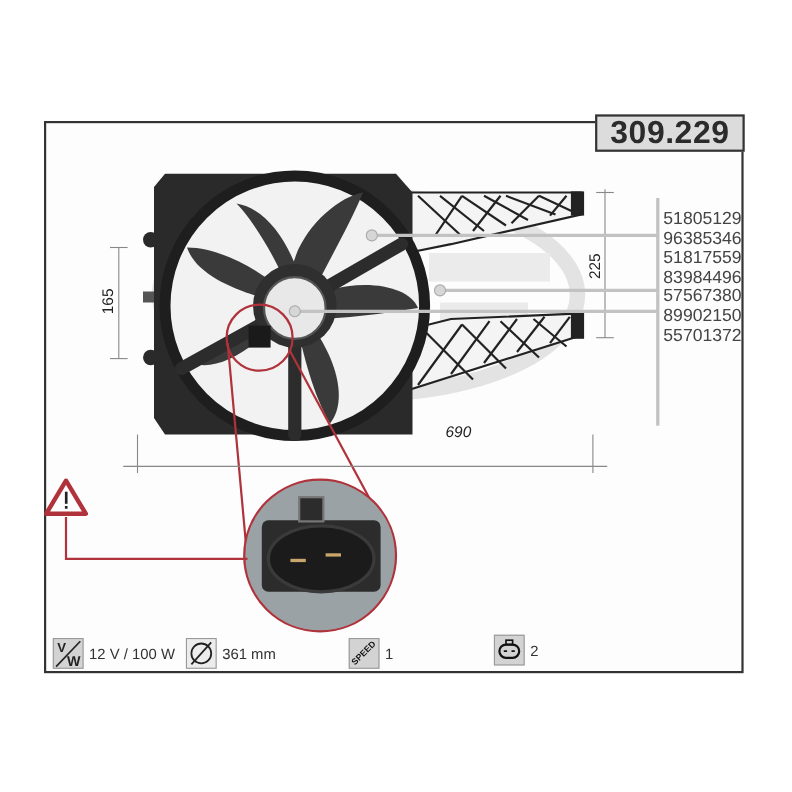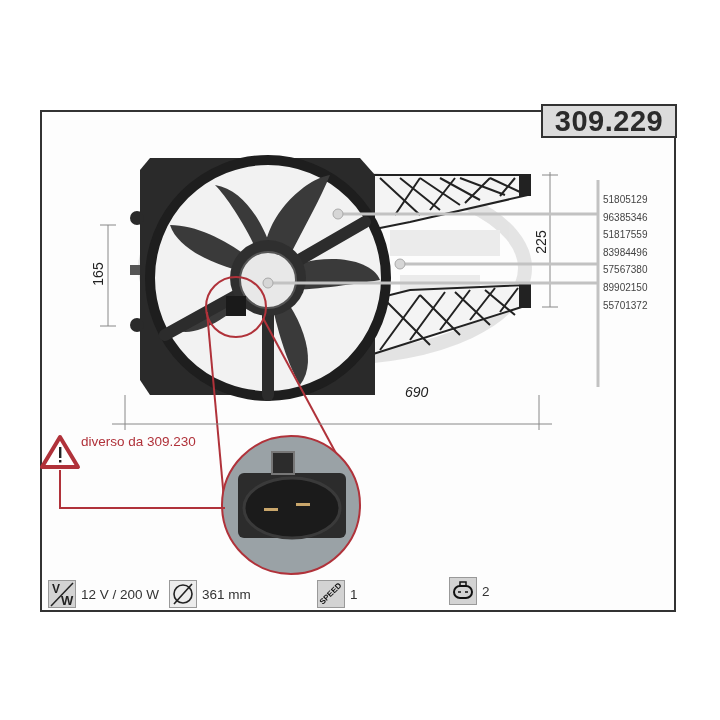--- a/index.html
+++ b/index.html
@@ -5,21 +5,21 @@
     html, body { margin: 0; padding: 0; background: #ffffff; }
     body { width: 720px; height: 720px; position: relative; overflow: hidden;
            font-family: "Liberation Sans", sans-serif; color: #333; }
     .frame { position: absolute; left: 40px; top: 110px; width: 636px; height: 502px;
              border: 2px solid #333; box-sizing: border-box; background: #fdfdfd; }
     .code-box { position: absolute; left: 541px; top: 104px; width: 136px; height: 34px;
                 background: #dcdcdc; border: 2px solid #333; box-sizing: border-box;
                 display: flex; align-items: center; justify-content: center;
                 font-weight: bold; font-size: 29px; color: #2b2b2b; letter-spacing: 0.5px; }
     .svg-layer { position: absolute; left: 0; top: 0; }
-    .part-list { position: absolute; left: 603px; top: 191px; font-size: 10px; line-height: 17.6px; color: #444; }
+    .part-list { position: absolute; left: 603px; top: 191px; font-size: 16px; line-height: 17.6px; color: #444; }
     .part-list div { white-space: nowrap; }
     .dim { position: absolute; font-size: 14px; color: #222; }
     .dim.v { transform: rotate(-90deg); transform-origin: center center; }
     .warn-text { position: absolute; left: 81px; top: 434px; font-size: 13.5px; line-height: 16px; color: #b0323a; }
     .spec { position: absolute; display: flex; align-items: center; font-size: 13.5px; color: #333; }
     .spec .ibox { width: 28px; height: 28px; background: #d3d3d3; border: 1px solid #999;
                   box-sizing: border-box; margin-right: 5px; position: relative; }
   </style>
 </head>
 <body>
@@ -138,32 +138,31 @@
   <div>57567380</div>
   <div>89902150</div>
   <div>55701372</div>
 </div>
 
 <div class="dim v" style="left:86px; top:266px;">165</div>
 <div class="dim v" style="left:529px; top:234px;">225</div>
 <div class="dim" style="left:405px; top:384px;font-style:italic;">690</div>
 
 <div class="warn-text">
-  <div>diverso da 309.230</div>
 </div>
 
 <div class="spec" style="left:48px; top:580px;">
   <div class="ibox">
     <svg width="26" height="26" viewBox="0 0 26 26">
       <text x="3" y="12" font-family="Liberation Sans, sans-serif" font-weight="bold" font-size="12" fill="#222">V</text>
       <line x1="2" y1="25" x2="24" y2="2" stroke="#222" stroke-width="1.5"></line>
       <text x="12" y="24" font-family="Liberation Sans, sans-serif" font-weight="bold" font-size="13" fill="#222">W</text>
     </svg>
   </div>
-  <span>12 V / 200 W</span>
+  <span>12 V / 100 W</span>
 </div>
 
 <div class="spec" style="left:169px; top:580px;">
   <div class="ibox" style="background:#ececec;">
     <svg width="26" height="26" viewBox="0 0 26 26">
       <circle cx="13" cy="13" r="9" fill="none" stroke="#222" stroke-width="1.6"></circle>
       <line x1="4" y1="23" x2="22" y2="3" stroke="#222" stroke-width="1.6"></line>
     </svg>
   </div>
   <span>361 mm</span>

